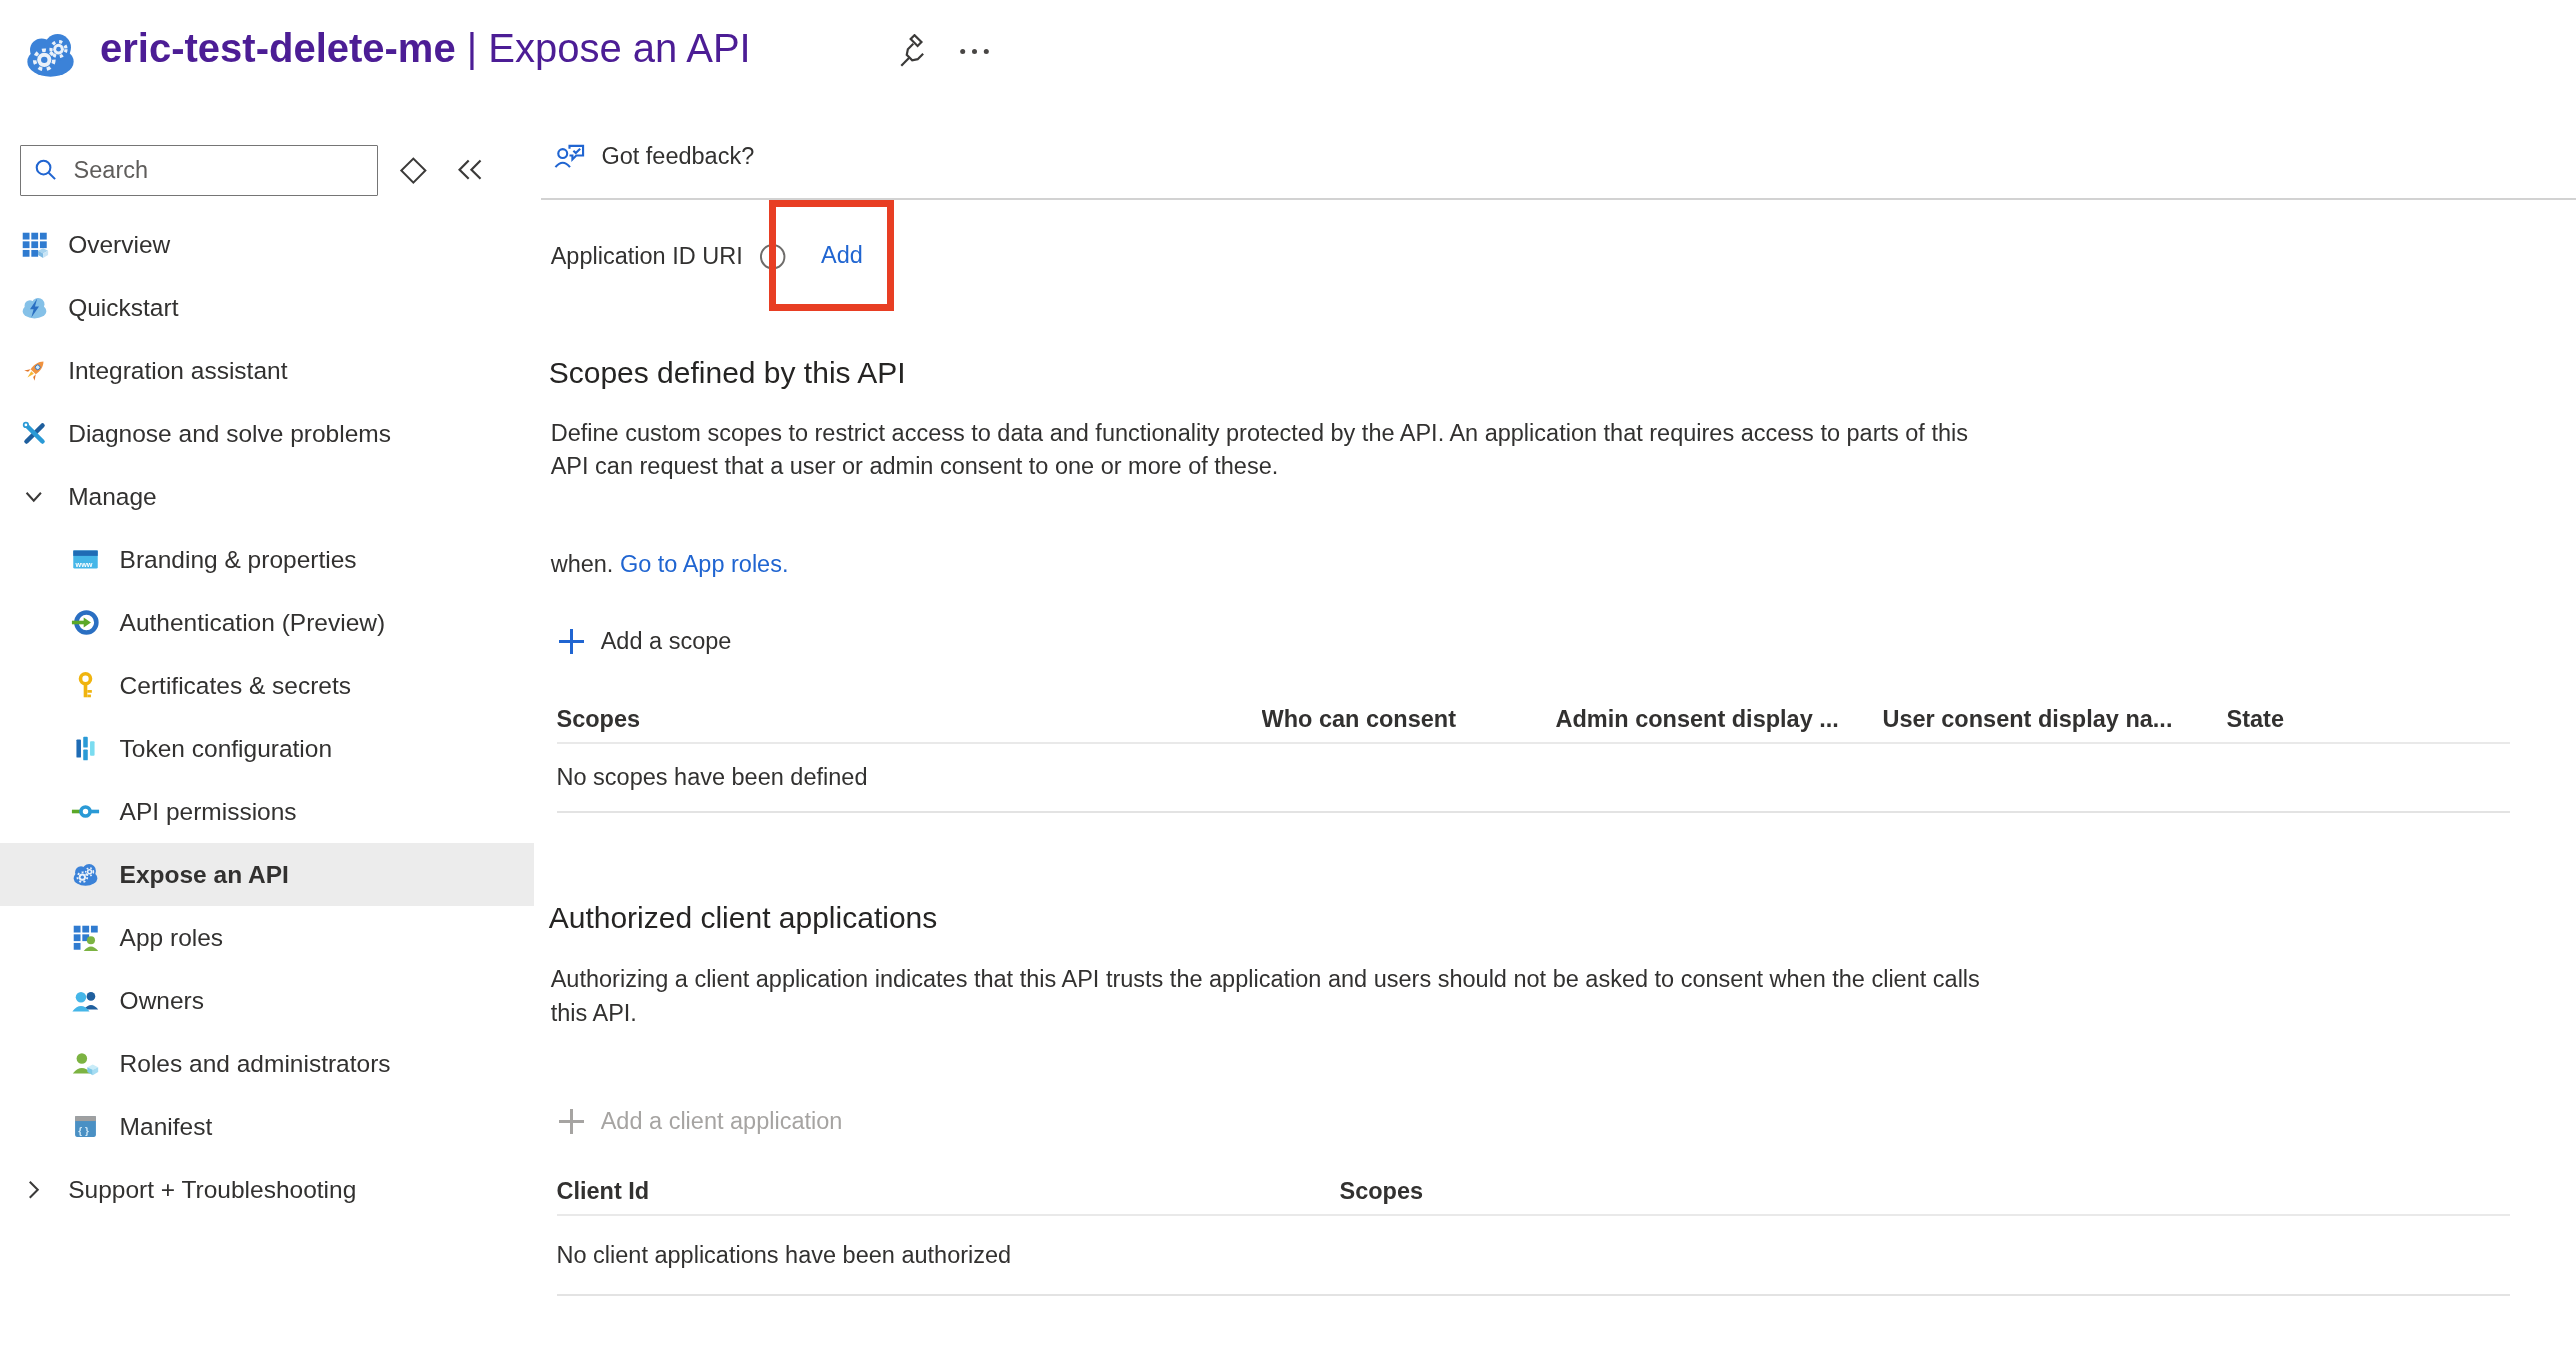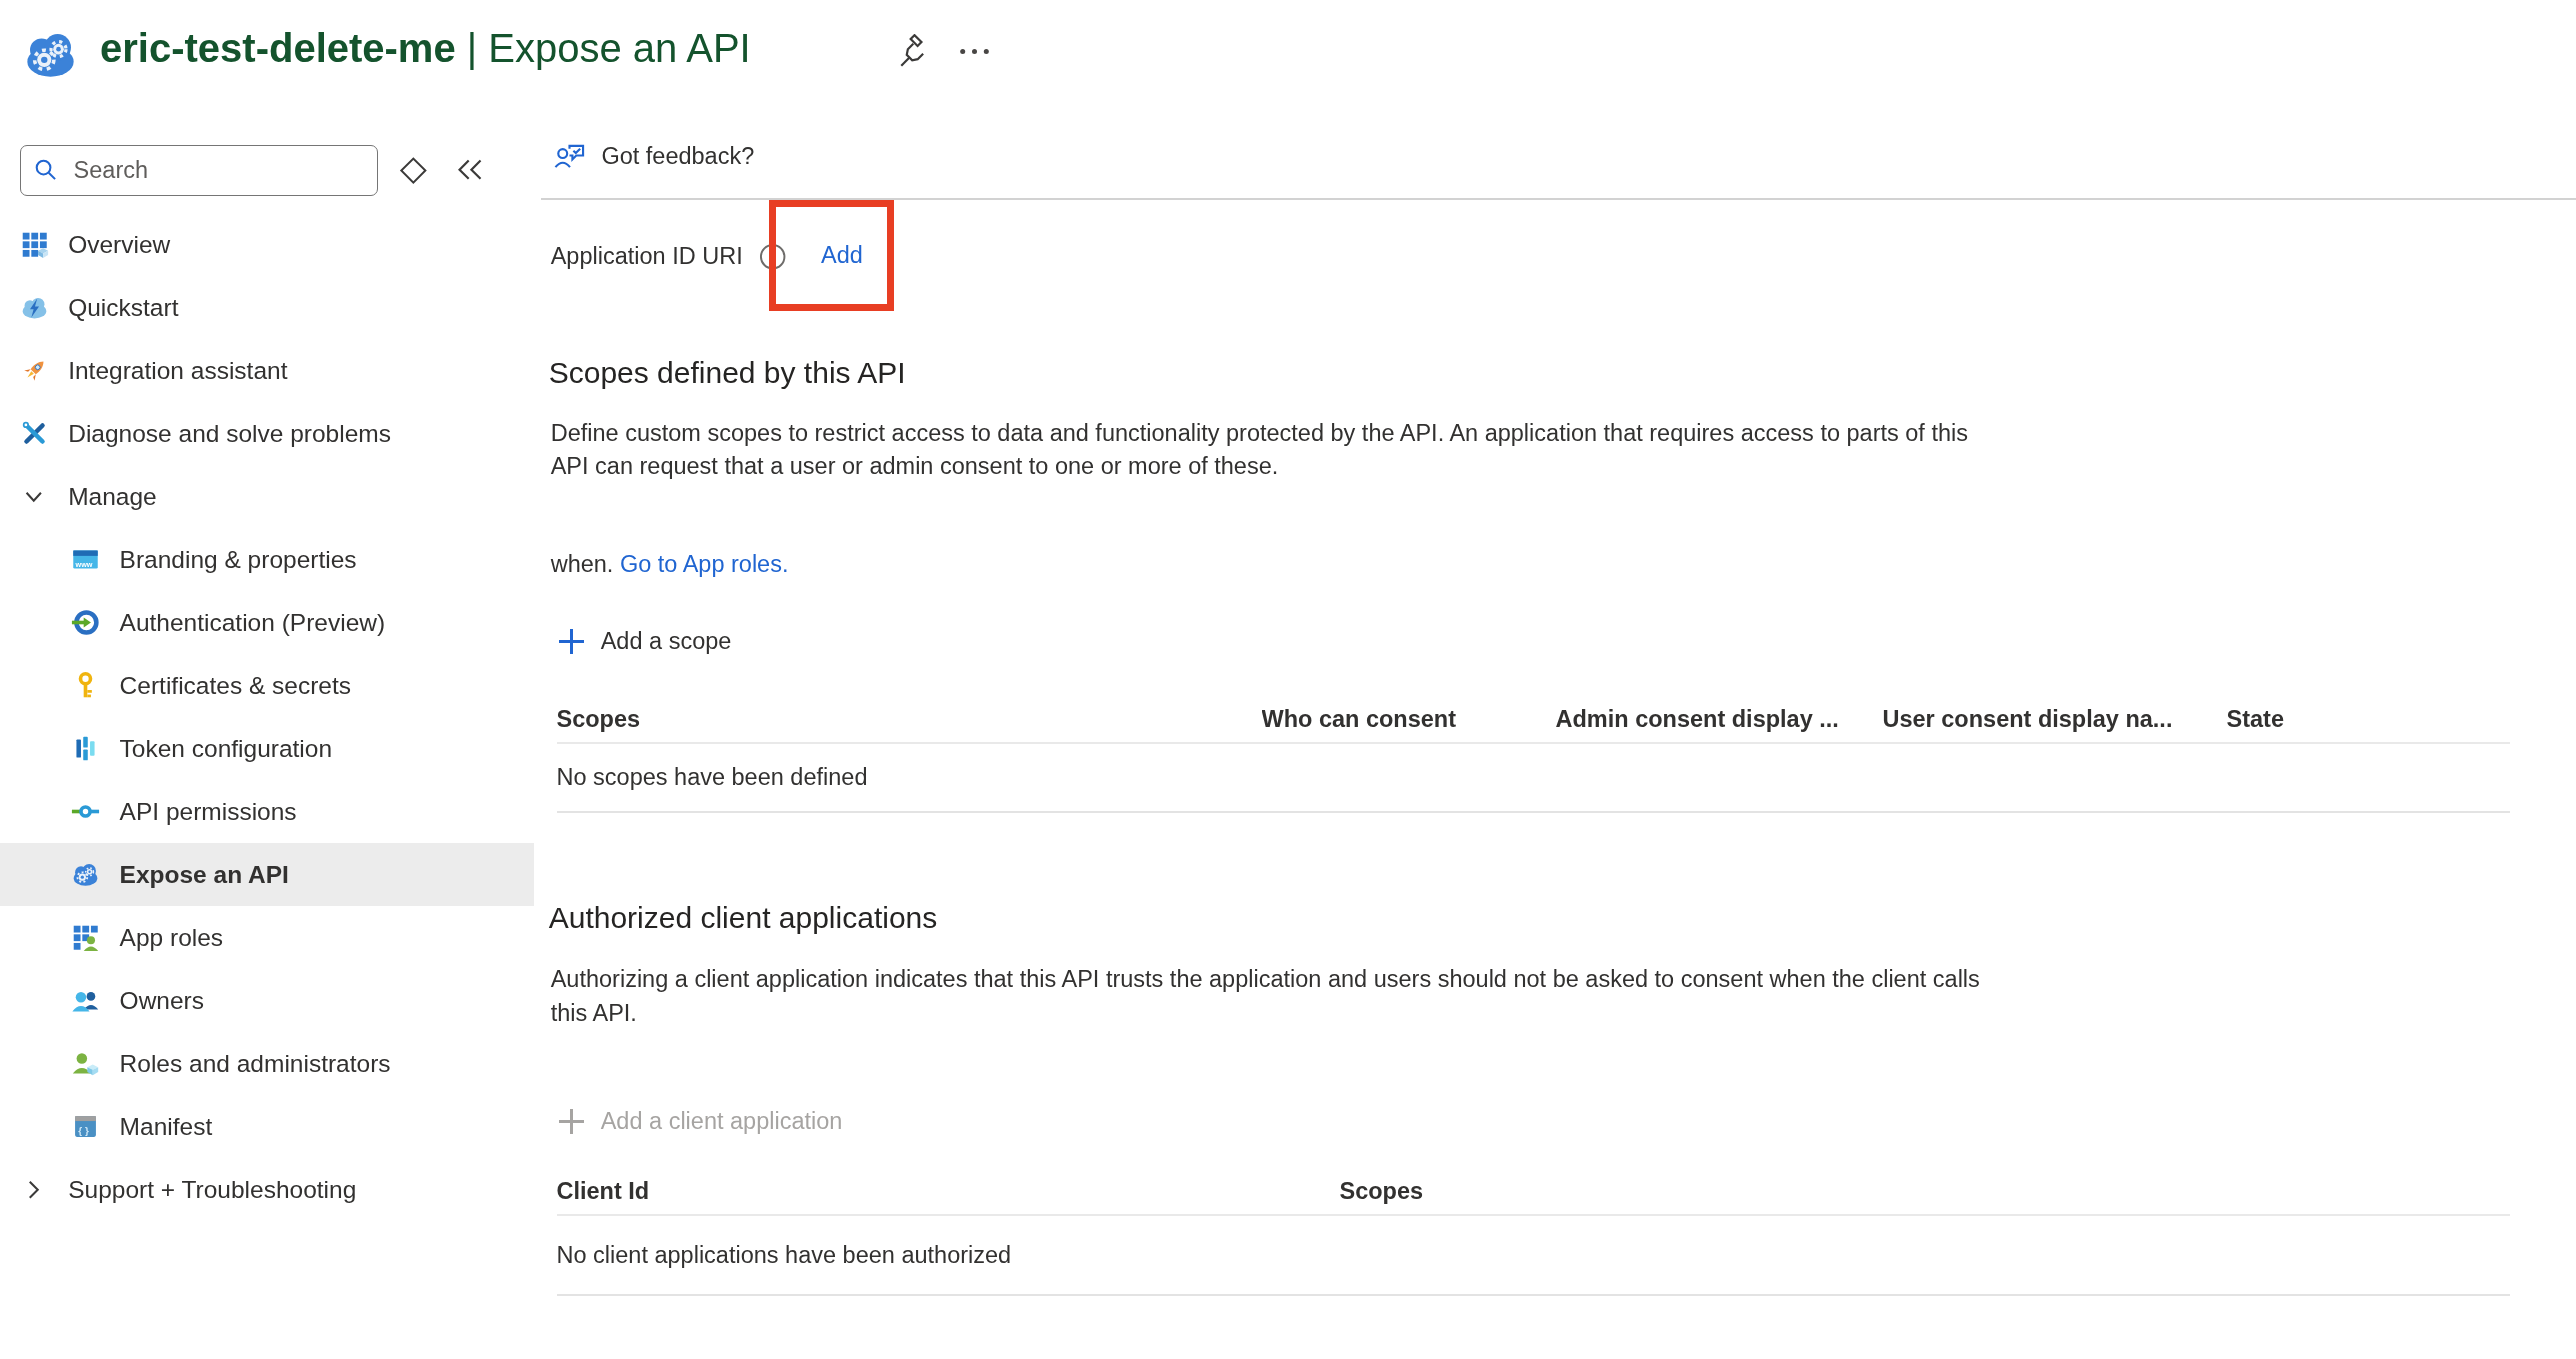--- a/index.html
+++ b/index.html
@@ -3,30 +3,30 @@
 <meta charset="utf-8">
 <style>
   html,body{margin:0;padding:0;background:#fff;}
   body{position:relative;width:2576px;height:1360px;overflow:hidden;
        font-family:"Liberation Sans",sans-serif;color:#323130;}
   svg{display:block;}
 
   
   .header{position:absolute;left:0;top:0;right:0;height:127px;background:#fff;}
   .logo{position:absolute;left:21.5px;top:25.5px;width:57px;height:57px;}
-  .title{position:absolute;left:100px;top:25.5px;font-size:40px;color:#14532d;white-space:nowrap;text-align:center;}
+  .title{position:absolute;left:100px;top:25.5px;font-size:40px;color:#4c1d95;white-space:nowrap;text-align:center;}
   .title .name{font-weight:700;}
   .title .rest{font-weight:300;}
   .pin-btn{position:absolute;left:893px;top:29px;width:45px;height:45px;display:flex;align-items:center;justify-content:center;cursor:pointer;}
   .more-btn{position:absolute;left:952px;top:29px;width:45px;height:45px;display:flex;align-items:center;justify-content:center;cursor:pointer;}
   .dots{width:5.9px;height:5.9px;border-radius:50%;background:#484644;box-shadow:11.8px 0 0 #484644,-11.8px 0 0 #484644;}
 
   
   .sidebar{position:absolute;left:0;top:127px;width:535px;bottom:0;border-right:1px solid #ececec;background:#fff;}
-  .search-wrap{position:absolute;left:19.6px;top:17.6px;width:358px;height:51px;border:1px solid #757575;border-radius:7px;
+  .search-wrap{position:absolute;left:19.6px;top:17.6px;width:358px;height:51px;border:1px solid #757575;border-radius:1px;
                display:flex;align-items:center;gap:11.8px;padding:0 11.8px;box-sizing:border-box;background:#fff;}
   .search-input{border:none;outline:none;flex:1;font-size:23.5px;font-family:inherit;color:#323130;min-width:0;}
   .search-input::placeholder{color:#5f5d5b;}
   .reorder-btn{position:absolute;left:396px;top:25.5px;width:35px;height:35px;display:flex;align-items:center;justify-content:center;cursor:pointer;}
   .diamond{width:14.7px;height:14.7px;border:2px solid #3b3a39;transform:rotate(45deg);}
   .collapse-btn{position:absolute;left:451px;top:25.5px;width:39px;height:35px;display:flex;align-items:center;justify-content:center;cursor:pointer;}
   .side-nav{position:absolute;left:0;top:86px;right:1px;}
   .side-row{height:63px;display:flex;align-items:center;gap:19.6px;padding-left:19.6px;font-size:24.5px;color:#323130;cursor:pointer;}
   .side-row.lvl2{padding-left:71px;align-items:center;}
   .side-row.selected{background:#ececec;font-weight:700;}

